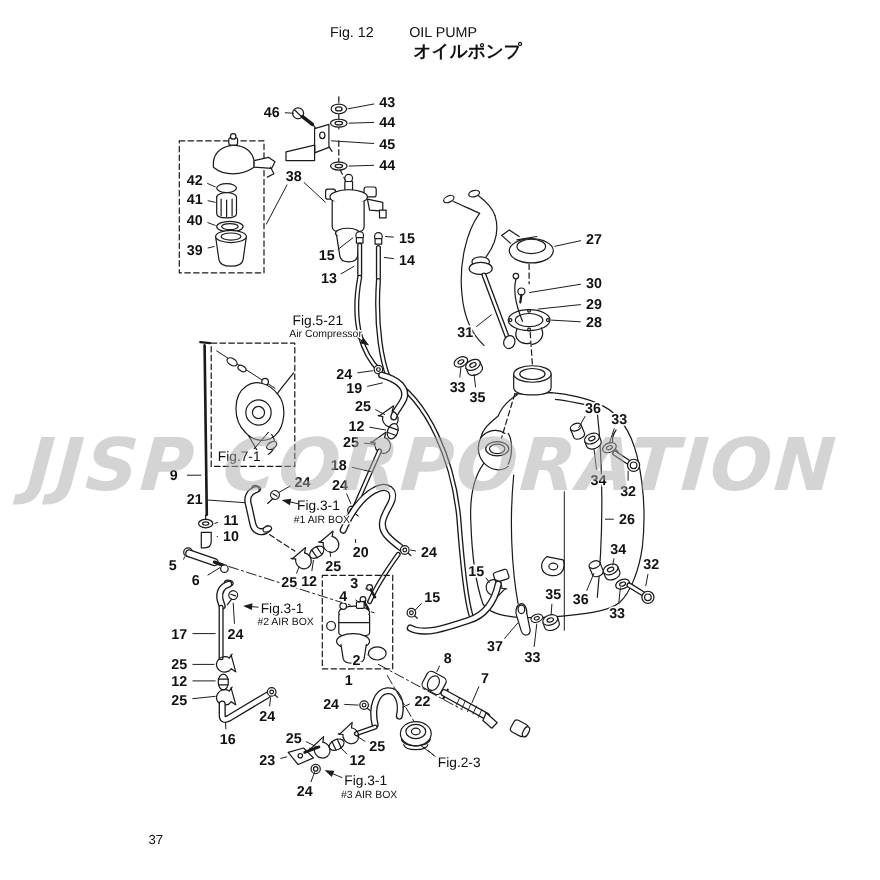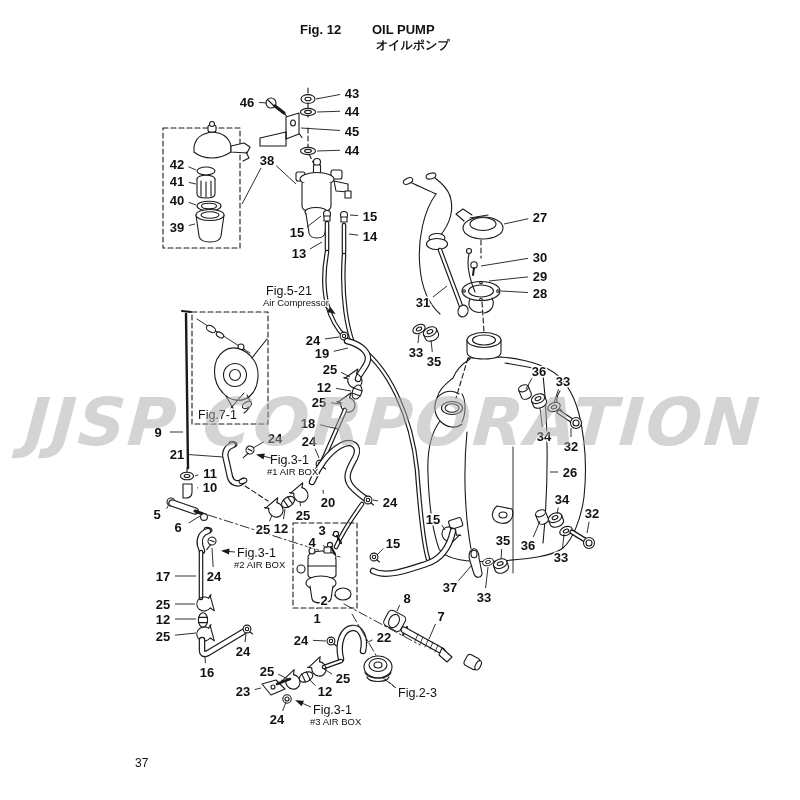--- a/index.html
+++ b/index.html
@@ -1,19 +1,19 @@
 <!DOCTYPE html>
 <html><head>
 <meta charset="utf-8">
 <style>
   html,body{margin:0;padding:0}
   body{width:800px;height:800px;background:#fff;position:relative;overflow:hidden;
        font-family:"Liberation Sans",sans-serif;color:#111}
-  .hdr{position:absolute;font-size:13px;font-weight:bold;white-space:nowrap}
-  .hdr-ja{position:absolute;font-size:12px;font-weight:bold;white-space:nowrap}
+  .hdr{position:absolute;font-size:13px;font-weight:normal;white-space:nowrap}
+  .hdr-ja{position:absolute;font-size:16px;font-weight:bold;white-space:nowrap}
   .pagenum{position:absolute;font-size:12px}
   #diagram{position:absolute;left:0;top:0;z-index:1}
   #watermark{position:absolute;left:25px;top:384px;z-index:9;white-space:nowrap;
        font-family:"DejaVu Sans","Liberation Sans",sans-serif;
        font-size:66px;font-weight:bold;font-style:italic;letter-spacing:2px;
        color:rgba(170,170,170,0.5);pointer-events:none;transform:skewX(-4deg)}
   text.callout{font-family:"Liberation Sans",sans-serif;font-size:13px;font-weight:bold;
        text-anchor:middle;fill:#111;paint-order:stroke;stroke:#fff;stroke-width:3px}
   text.figref{font-family:"Liberation Sans",sans-serif;font-size:12.5px;fill:#111;
        paint-order:stroke;stroke:#fff;stroke-width:3px}

